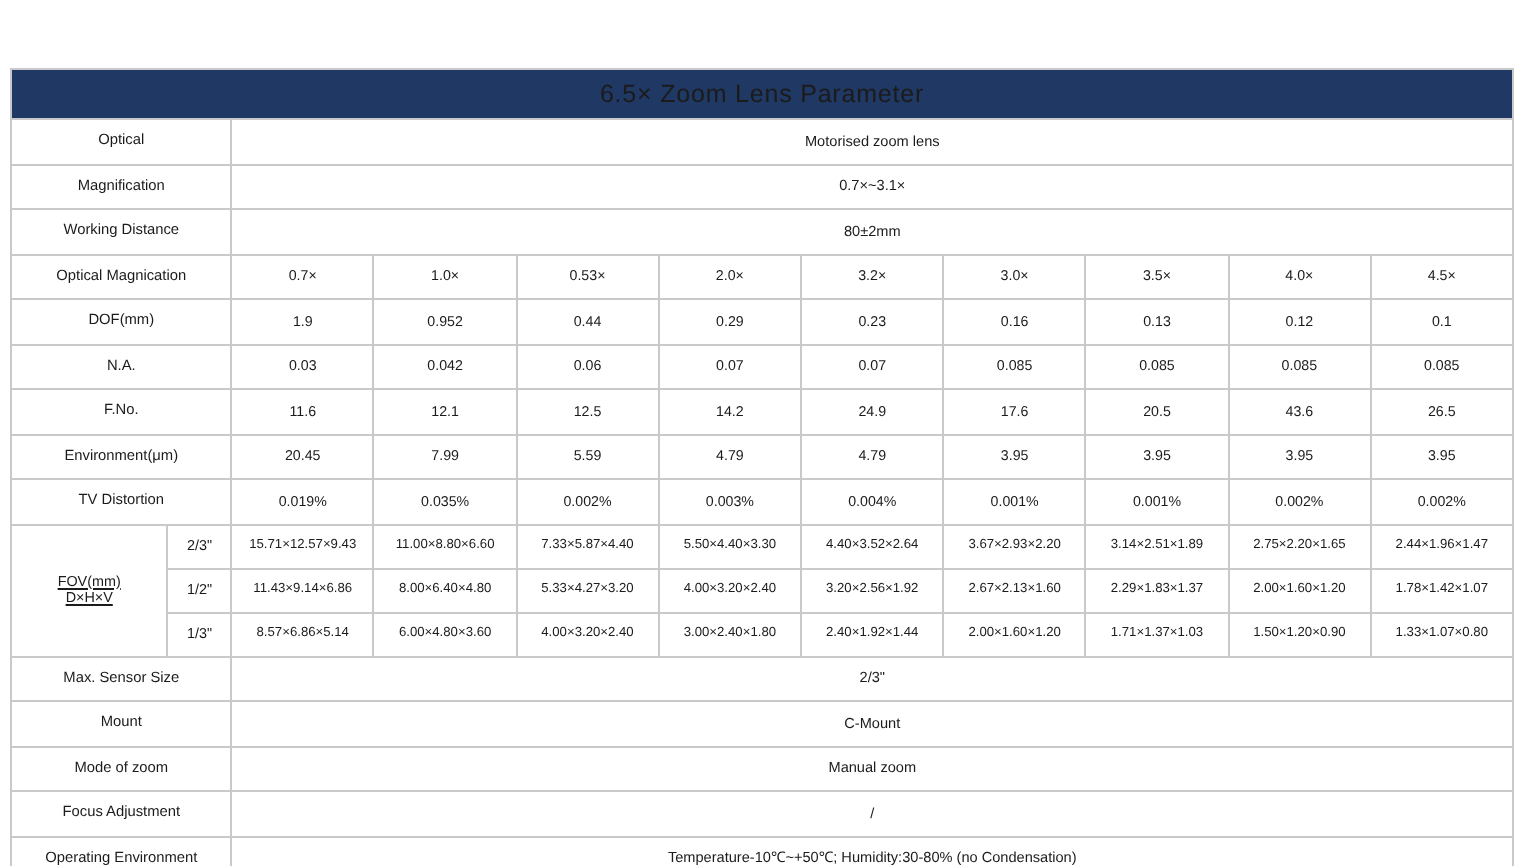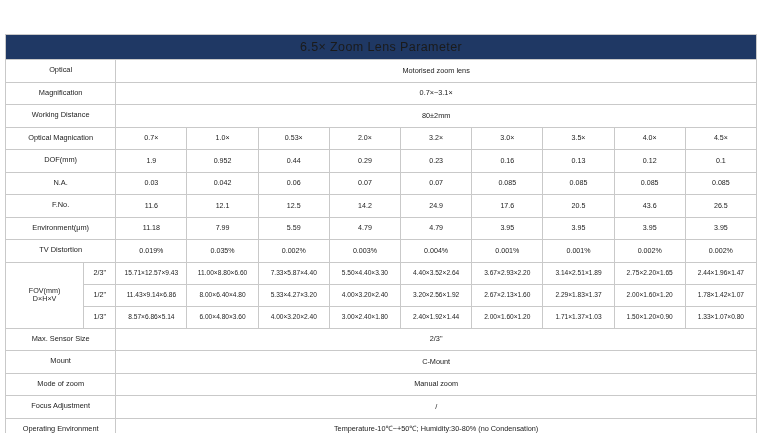--- a/index.html
+++ b/index.html
@@ -45,20 +45,21 @@
   }
   .lbl {
     font-size: 7.4px;
     color: #262626;
   }
   .row-h { height: 22.5px; }
   .row-fov { height: 22px; }
   .fov-label {
     font-size: 7.2px;
     line-height: 1.35;
+    text-decoration: underline;
   }
   .fov-sub {
     font-size: 7.2px;
   }
   .val { font-size: 7.1px; }
   .wide { font-size: 7.3px; }
   .fovcell { font-size: 6.6px; }
 </style>
 </head>
 <body>
@@ -145,21 +146,21 @@
         <td class="val">14.2</td>
         <td class="val">24.9</td>
         <td class="val">17.6</td>
         <td class="val">20.5</td>
         <td class="val">43.6</td>
         <td class="val">26.5</td>
       </tr>
 
       <tr class="row-h">
         <td class="lbl" colspan="2">Environment(μm)</td>
-        <td class="val">11.18</td>
+        <td class="val">20.45</td>
         <td class="val">7.99</td>
         <td class="val">5.59</td>
         <td class="val">4.79</td>
         <td class="val">4.79</td>
         <td class="val">3.95</td>
         <td class="val">3.95</td>
         <td class="val">3.95</td>
         <td class="val">3.95</td>
       </tr>
 

